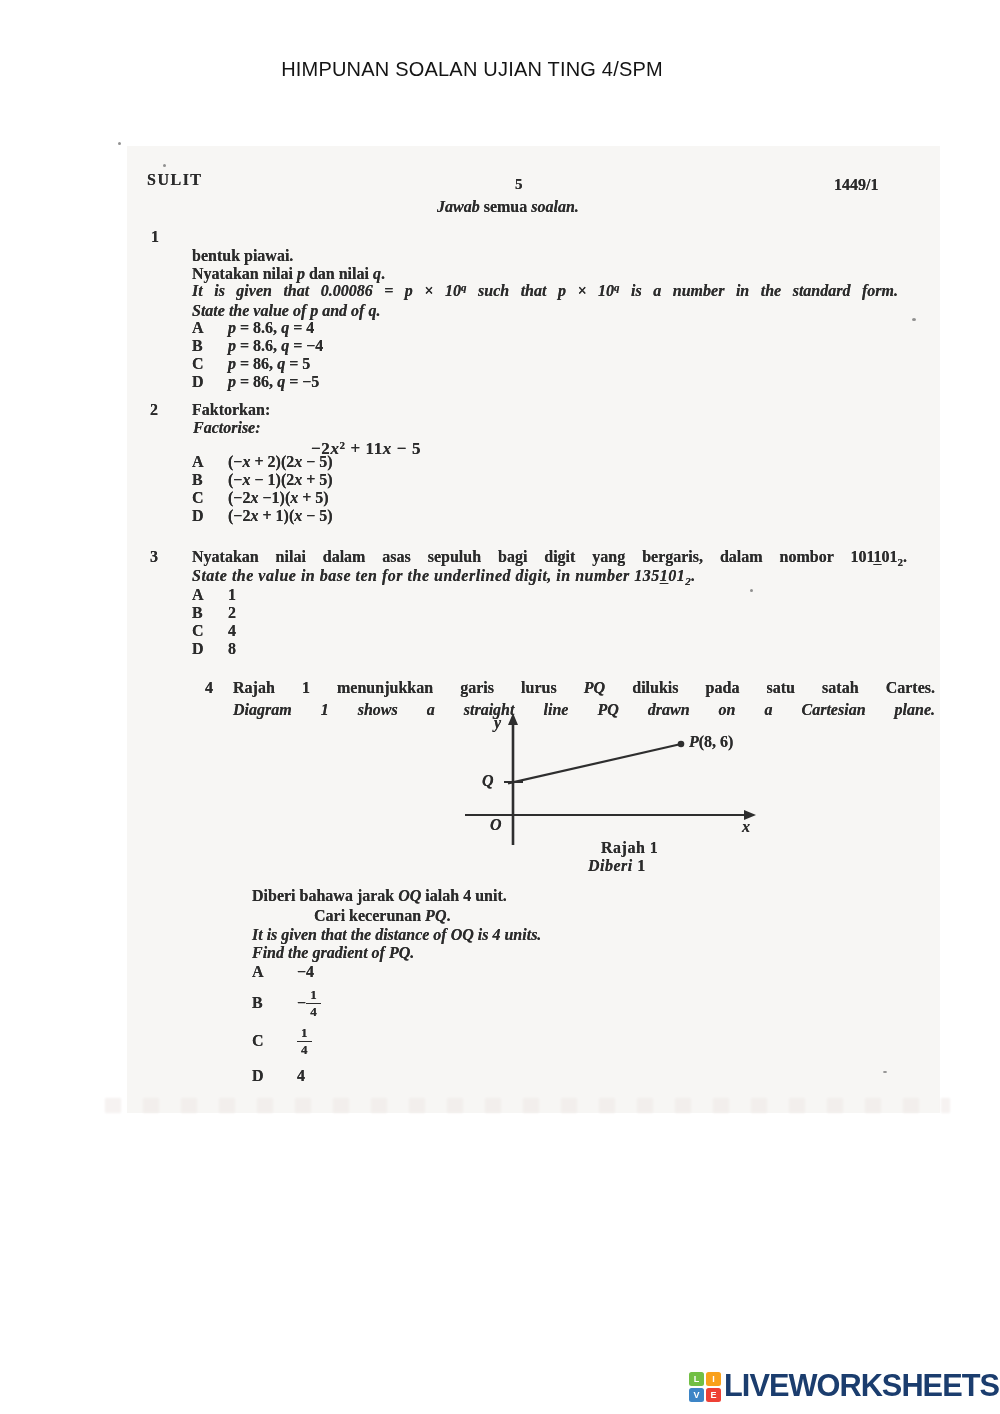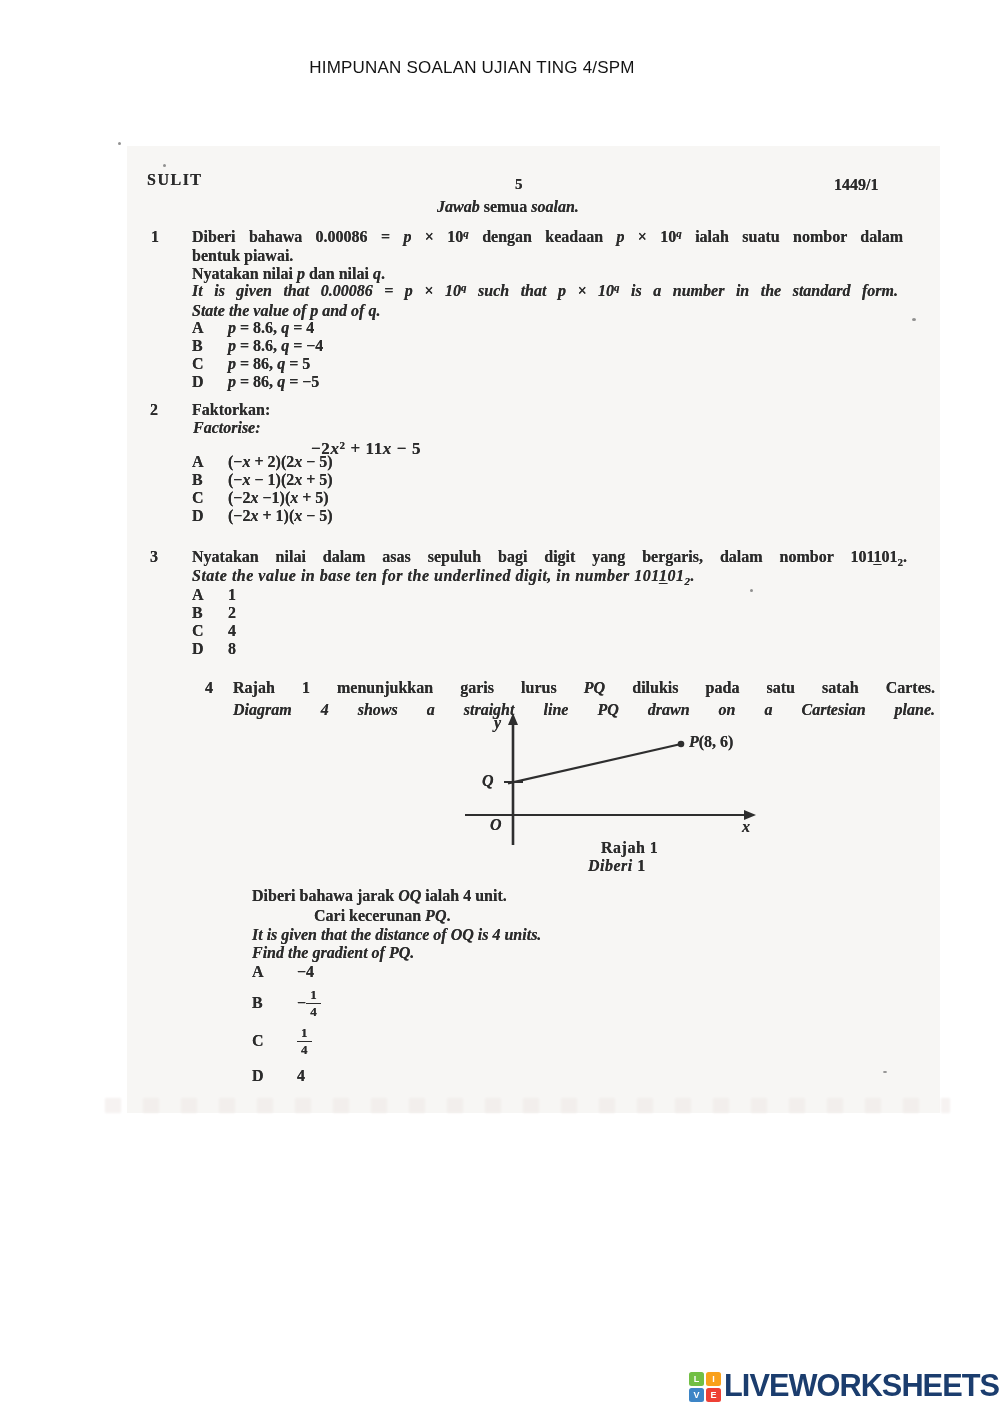--- a/index.html
+++ b/index.html
@@ -1,21 +1,21 @@
 <!DOCTYPE html>
 <html><head>
 <meta charset="utf-8">
 <style>
   html,body{margin:0;padding:0;background:#fff;}
   #page{position:relative;width:1000px;height:1414px;background:#ffffff;overflow:hidden;
         font-family:"Liberation Serif",serif;}
 
   
   .doc-header{position:absolute;left:0;top:58px;width:944px;text-align:center;
-    font-family:"Liberation Sans",sans-serif;font-size:17px;color:#141414;letter-spacing:.2px;}
+    font-family:"Liberation Sans",sans-serif;font-size:20px;color:#141414;letter-spacing:.2px;}
 
   
   .scan-bg{position:absolute;left:127px;top:146px;width:813px;height:967px;background:#f7f6f4;}
   .scan-edge{position:absolute;left:105px;top:1098px;width:845px;height:15px;opacity:.55;filter:blur(1px);
     background:repeating-linear-gradient(90deg,#efe8e6 0 16px,rgba(255,255,255,0) 16px 38px);}
 
   
   .st{position:absolute;font-family:"Liberation Serif",serif;font-weight:700;color:#2b2b2b;
       font-size:16px;line-height:1.25;text-shadow:0 0 .5px rgba(43,43,43,.85);}
   .it{font-style:italic;}
@@ -62,21 +62,20 @@
 
   <div class="scan-bg"></div>
   <div class="scan-edge"></div>
 
   <div class="st sulit" style="left:147px;top:170px;">SULIT</div>
   <div class="st" style="left:515px;top:175px;font-size:15px;">5</div>
   <div class="st" style="left:834px;top:175px;">1449/1</div>
   <div class="st" style="left:437px;top:197px;"><span class="it">Jawab </span><span>semua </span><span class="it">soalan.</span></div>
 
   <div class="st" style="left:151px;top:227px;">1</div>
-  <div class="st just" style="left:192px;top:227px;width:711px;"><span>Diberi bahawa 0.00086 = </span><span class="it">p</span><span> × 10</span><span class="it sup">q</span><span> dengan keadaan </span><span class="it">p</span><span> × 10</span><span class="it sup">q</span><span> ialah suatu nombor dalam</span></div>
   <div class="st" style="left:192px;top:246px;">bentuk piawai.</div>
   <div class="st" style="left:192px;top:264px;"><span>Nyatakan nilai </span><span class="it">p</span><span> dan nilai </span><span class="it">q</span><span>.</span></div>
   <div class="st just" style="left:192px;top:281px;width:706px;"><span class="it">It is given that 0.00086 = </span><span class="it">p</span><span class="it"> × 10</span><span class="it sup">q</span><span class="it"> such that </span><span class="it">p</span><span class="it"> × 10</span><span class="it sup">q</span><span class="it"> is a number in the standard form.</span></div>
   <div class="st" style="left:192px;top:301px;"><span class="it">State the value of </span><span class="it">p</span><span class="it"> and of </span><span class="it">q</span><span class="it">.</span></div>
   <div class="st opt" style="left:192px;top:318px;">
     <span class="letter">A</span>
     <span class="val"><span class="it">p</span><span> = 8.6, </span><span class="it">q</span><span> = 4</span></span>
   </div>
   <div class="st opt" style="left:192px;top:336px;">
     <span class="letter">B</span>
@@ -107,41 +106,41 @@
     <span class="letter">C</span>
     <span class="val"><span>(−2</span><span class="it">x</span><span> −1)(</span><span class="it">x</span><span> + 5)</span></span>
   </div>
   <div class="st opt" style="left:192px;top:506px;">
     <span class="letter">D</span>
     <span class="val"><span>(−2</span><span class="it">x</span><span> + 1)(</span><span class="it">x</span><span> − 5)</span></span>
   </div>
 
   <div class="st" style="left:150px;top:547px;">3</div>
   <div class="st just" style="left:192px;top:547px;width:715px;"><span>Nyatakan nilai dalam asas sepuluh bagi digit yang bergaris, dalam nombor 101</span><span class="ul">1</span><span>01</span><span class="sub">2</span><span>.</span></div>
-  <div class="st" style="left:192px;top:566px;letter-spacing:.5px;"><span class="it">State the value in base ten for the underlined digit, in number 101</span><span class="it ul">1</span><span class="it">01</span><span class="it sub">2</span><span class="it">.</span></div>
+  <div class="st" style="left:192px;top:566px;letter-spacing:.5px;"><span class="it">State the value in base ten for the underlined digit, in number 135</span><span class="it ul">1</span><span class="it">01</span><span class="it sub">2</span><span class="it">.</span></div>
   <div class="st opt" style="left:192px;top:585px;">
     <span class="letter">A</span>
     <span class="val"><span>1</span></span>
   </div>
   <div class="st opt" style="left:192px;top:603px;">
     <span class="letter">B</span>
     <span class="val"><span>2</span></span>
   </div>
   <div class="st opt" style="left:192px;top:621px;">
     <span class="letter">C</span>
     <span class="val"><span>4</span></span>
   </div>
   <div class="st opt" style="left:192px;top:639px;">
     <span class="letter">D</span>
     <span class="val"><span>8</span></span>
   </div>
 
   <div class="st" style="left:205px;top:678px;">4</div>
   <div class="st just" style="left:233px;top:678px;width:702px;"><span>Rajah 1 menunjukkan garis lurus </span><span class="it">PQ</span><span> dilukis pada satu satah Cartes.</span></div>
-  <div class="st just" style="left:233px;top:700px;width:702px;"><span class="it">Diagram 4 shows a straight line </span><span class="it">PQ</span><span class="it"> drawn on a Cartesian plane.</span></div>
+  <div class="st just" style="left:233px;top:700px;width:702px;"><span class="it">Diagram 1 shows a straight line </span><span class="it">PQ</span><span class="it"> drawn on a Cartesian plane.</span></div>
 
   <svg class="diagram-svg" width="320" height="170" viewBox="0 0 320 170">
     <g stroke="#2e2e2e" fill="#2e2e2e">
       <line x1="63" y1="10" x2="63" y2="135" stroke-width="2.6"></line>
       <polygon points="63,3 58,15 68,15" stroke-width="0"></polygon>
       <line x1="15" y1="105" x2="298" y2="105" stroke-width="2.2"></line>
       <polygon points="306,105 294,100 294,110" stroke-width="0"></polygon>
       <line x1="54" y1="72" x2="73" y2="72" stroke-width="2"></line>
       <line x1="58" y1="73.5" x2="231" y2="34" stroke-width="2.2"></line>
       <circle cx="231" cy="34" r="3.3" stroke-width="0"></circle>

